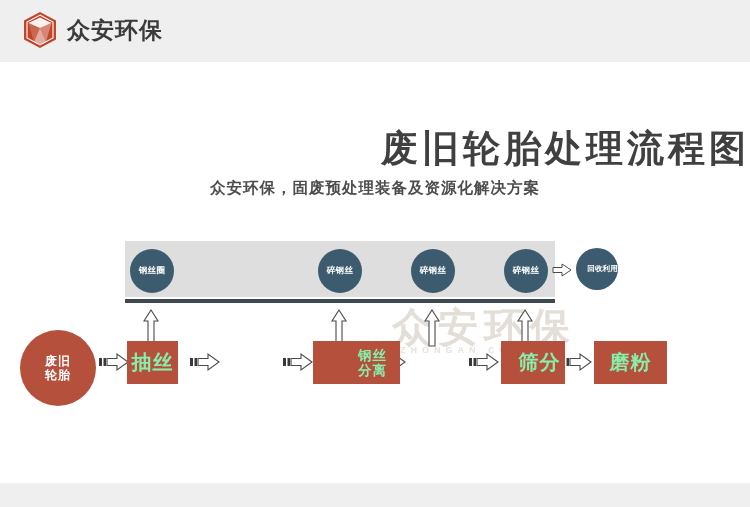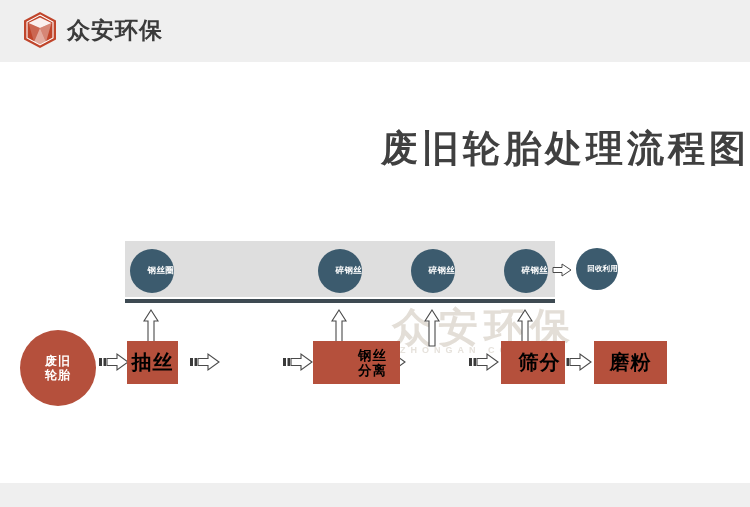--- a/index.html
+++ b/index.html
@@ -70,41 +70,41 @@
   }
   .band-line{
     position:absolute;left:125px;top:299px;width:430px;height:4px;
     background:#3e4a52;
   }
 
   
   .tcircle{
     position:absolute;width:44px;height:44px;border-radius:50%;
     background:#3c5b6e;
-    display:flex;align-items:center;justify-content:flex-end;
+    display:flex;align-items:center;justify-content:center;
     color:#ffffff;font-size:8.5px;font-weight:bold;
     letter-spacing:0.3px;line-height:1.1;text-align:center;
     font-family:"DejaVu Sans","Liberation Sans",sans-serif;
   }
 
   
   .rcircle{
     position:absolute;left:576px;top:248px;width:42px;height:42px;
     border-radius:50%;background:#3c5b6e;
     display:flex;align-items:center;justify-content:flex-end;
     color:#ffffff;font-size:7.5px;font-weight:bold;line-height:1.1;
     text-align:center;letter-spacing:0.2px;
     font-family:"DejaVu Sans","Liberation Sans",sans-serif;
   }
 
   
   .rbox{
     position:absolute;background:#b5503c;
     display:flex;align-items:center;justify-content:center;
-    color:#000000;font-weight:bold;line-height:1.08;
+    color:#86efac;font-weight:bold;line-height:1.08;
     text-align:center;letter-spacing:1px;
     font-family:"DejaVu Sans","Liberation Sans",sans-serif;
   }
   .rbox.one{font-size:20px;}
   .rbox.two{font-size:13.5px;padding-left:32px;}
 
   .start-circle{
     position:absolute;left:20px;top:330px;width:76px;height:76px;
     border-radius:50%;background:#b5503c;
     display:flex;align-items:center;justify-content:center;
@@ -133,20 +133,21 @@
           <polygon points="18,17 29.5,12 24,31" fill="#ffffff" opacity="0.35"></polygon>
           <polygon points="18,17 6.5,12 12,31" fill="#ffffff" opacity="0.18"></polygon>
           <polygon points="18,17 24,31 18,33.5 12,31" fill="#ffffff" opacity="0.55"></polygon>
         </svg>
       </span>
       <span class="logo-text">众安环保</span>
     </div>
   </div>
 
   <div class="title">废旧轮胎处理流程图</div>
+  <div class="subtitle">众安环保，固废预处理装备及资源化解决方案</div>
 
   <div class="watermark">众安环保</div>
   <div class="watermark-sub">ZHONGAN  CO.</div>
 
   <div class="band"></div>
   <div class="band-line"></div>
 
   <div class="tcircle" style="left:130px;top:249px;">
     <span>钢丝圈</span>
   </div>

